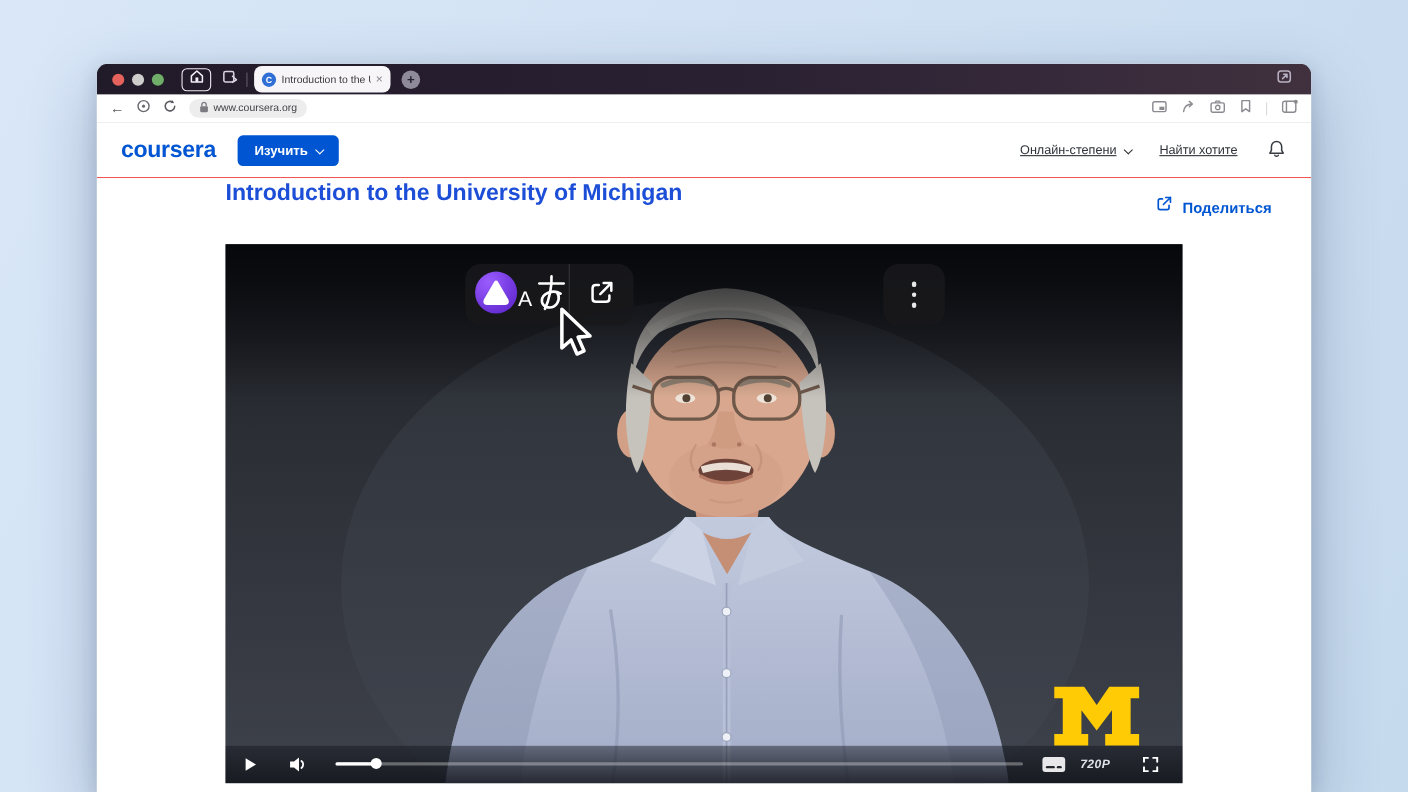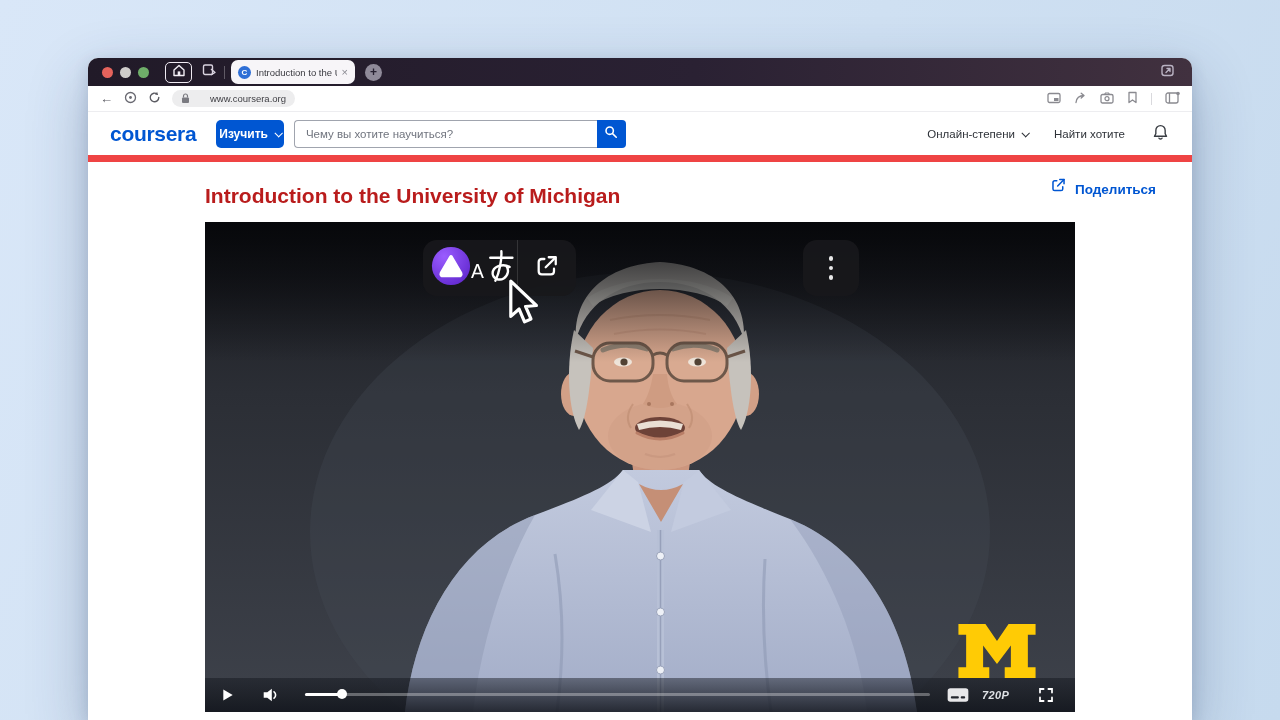--- a/index.html
+++ b/index.html
@@ -30,49 +30,49 @@
   .tab-close { font-size:11px; color:#8a8a92; line-height:1; }
   .newtab { margin-left:10px; width:17px; height:17px; border-radius:50%; background:#8f8a99;
     color:#262030; font-size:12px; font-weight:bold; display:flex; align-items:center; justify-content:center; }
   .tb-right { margin-left:auto; margin-right:6px; display:flex; align-items:center; }
 
   
   .toolbar { height:26px; background:#fff; border-bottom:1px solid #ededf0;
     display:flex; align-items:center; padding:0 12px; gap:11px; position:relative; }
   .nav-glyph { font-size:13px; color:#5a5a61; line-height:1; }
   .url-chip { height:17px; background:#ededee; border-radius:9px; display:flex; align-items:center;
-    gap:20px; padding:0 9px; }
+    gap:4px; padding:0 9px; }
   .url-text { font-size:9.5px; color:#3f3f44; }
   .doc-title { position:absolute; left:50%; transform:translateX(-50%); font-size:9.5px; color:#2a2a2e;
     white-space:nowrap; }
   .tb-icons { margin-left:auto; display:flex; align-items:center; gap:13px; }
   .tb-icons .sep { width:1px; height:12px; background:#d9d9dd; }
 
   
-  .cheader { height:50px; background:#fff; border-bottom:7px solid #ef4444;
+  .cheader { height:50px; background:#fff; border-bottom:1px solid #ef4444;
     display:flex; align-items:center; padding:0 22px; position:relative; }
   .logo { font-size:21px; font-weight:bold; color:#0056D2; letter-spacing:-.3px; }
   .explore-btn { margin-left:20px; height:28px; background:#0056D2; color:#fff; border:none;
-    border-radius:5px; font-size:12px; font-weight:bold; padding:0 3px; display:flex; align-items:center; gap:7px;
+    border-radius:5px; font-size:12px; font-weight:bold; padding:0 15px; display:flex; align-items:center; gap:7px;
     font-family:"Liberation Sans", sans-serif; }
   .chev { width:6px; height:6px; border-right:1.6px solid currentColor; border-bottom:1.6px solid currentColor;
     transform:rotate(45deg) translateY(-1px); display:inline-block; }
   .searchbox { margin-left:10px; display:flex; height:28px; }
   .search-input { width:303px; border:1px solid #a0a4ae; border-right:none; border-radius:4px 0 0 4px;
     padding:0 11px; font-size:11.5px; color:#333; font-family:"Liberation Sans", sans-serif; outline:none; }
   .search-input::placeholder { color:#70747e; }
   .search-btn { width:29px; background:#0056D2; border:none; border-radius:0 4px 4px 0;
     display:flex; align-items:center; justify-content:center; }
-  .hnav { margin-left:auto; display:flex; align-items:center; gap:26px; font-size:11.5px; color:#2e3238; }
+  .hnav { margin-left:auto; display:flex; align-items:center; gap:26px; font-size:11.5px; color:#2e3238;text-decoration:underline; }
   .hnav-item { display:flex; align-items:center; gap:7px; }
   .hnav .chev { border-color:#2e3238; }
 
   
   .content { position:relative; height:558px; background:#fff; }
-  .page-title { position:absolute; left:117px; top:22px; font-size:21px; font-weight:bold; color:#b91c1c; }
+  .page-title { position:absolute; left:117px; top:2px; font-size:21px; font-weight:bold; color:#1d4ed8; }
   .share { position:absolute; right:36px; top:15px; display:flex; align-items:flex-end; gap:8px;
     color:#0056D2; font-size:13.5px; font-weight:700; }
 
   
   .video { position:absolute; left:117px; top:60px; width:870px; height:490px;
     background:#2c2f36; overflow:hidden; }
   .person-svg { position:absolute; left:0; top:0; }
   .vignette { position:absolute; left:0; top:0; width:100%; height:140px;
     background:linear-gradient(180deg, rgba(5,6,9,.93) 0%, rgba(5,6,9,.55) 45%, rgba(5,6,9,0) 100%); }
 
@@ -197,31 +197,20 @@
       </span>
     </div>
   </div>
 
   <div class="cheader">
     <span class="logo">coursera</span>
     <button class="explore-btn">
       <span>Изучить</span>
       <span class="chev"></span>
     </button>
-    <div class="searchbox">
-      <input class="search-input" placeholder="Чему вы хотите научиться?" style="">
-      <button class="search-btn">
-        <span>
-          <svg width="14" height="14" viewBox="0 0 16 16">
-              <circle cx="6.5" cy="6.5" r="4.2" fill="none" stroke="#fff" stroke-width="1.8"></circle>
-              <path d="M9.8 9.8 L14 14" stroke="#fff" stroke-width="1.8" stroke-linecap="round"></path>
-            </svg>
-        </span>
-      </button>
-    </div>
     <div class="hnav">
       <span class="hnav-item">
         <span>Онлайн-степени</span>
         <span class="chev"></span>
       </span>
       <span class="hnav-item">Найти хотите</span>
       <span>
         <svg width="19" height="19" viewBox="0 0 22 22">
             <path d="M11 3 C7.8 3 5.6 5.4 5.6 8.6 V12.4 L4 15.4 H18 L16.4 12.4 V8.6 C16.4 5.4 14.2 3 11 3 Z" fill="none" stroke="#383c42" stroke-width="1.6" stroke-linejoin="round"></path>
             <path d="M9.2 17.6 C9.5 18.8 12.5 18.8 12.8 17.6" fill="none" stroke="#383c42" stroke-width="1.6" stroke-linecap="round"></path>

